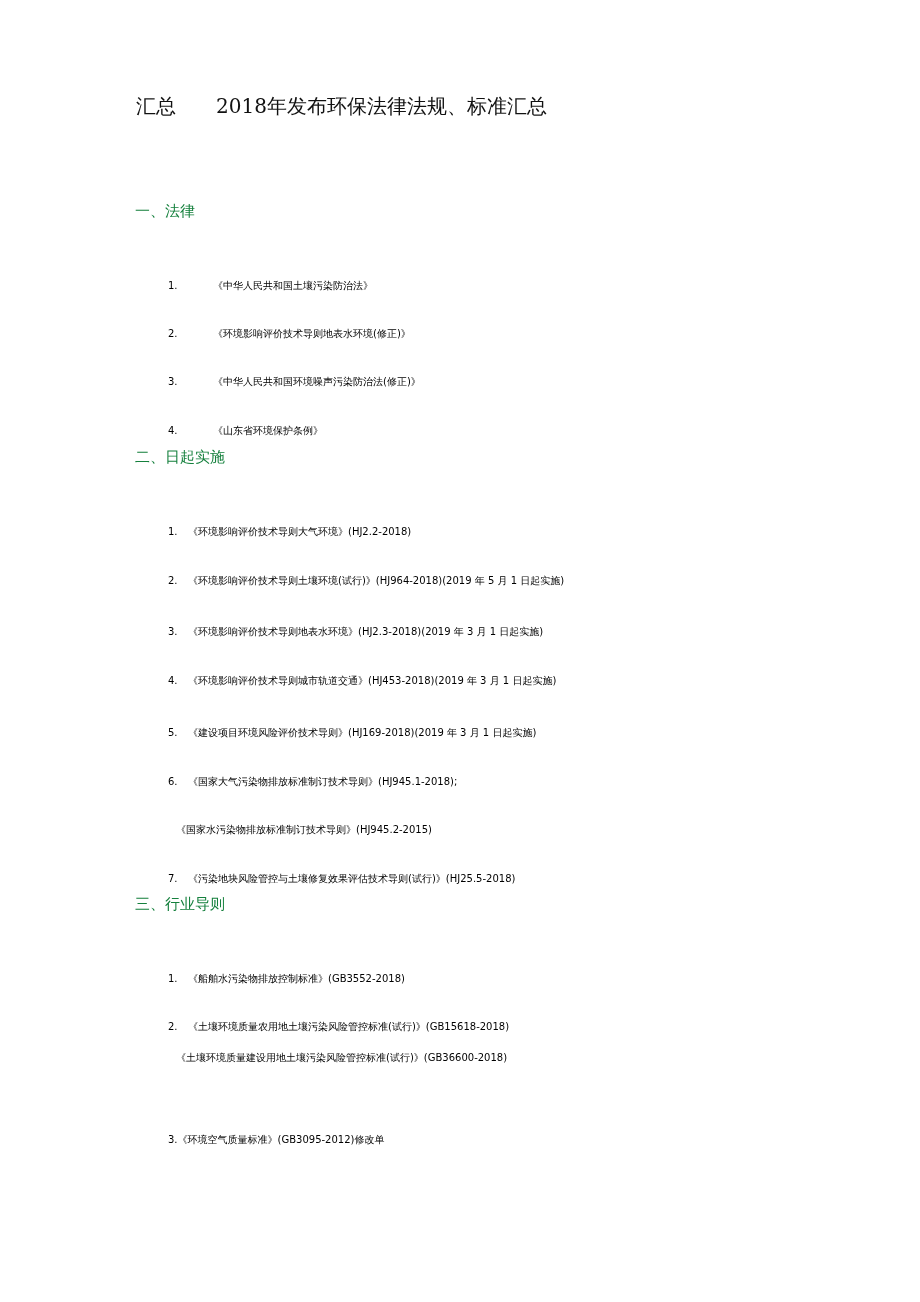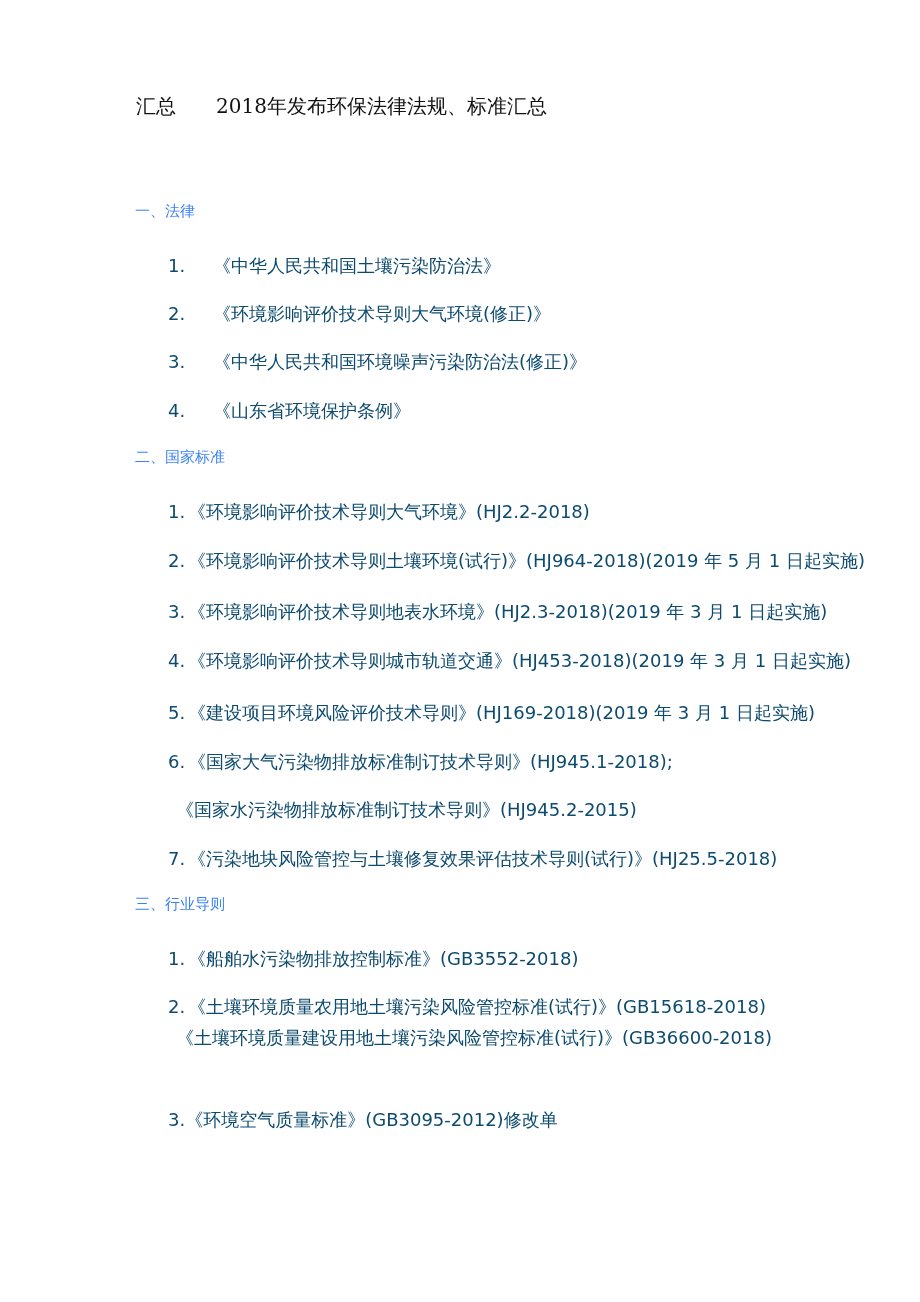--- a/index.html
+++ b/index.html
@@ -1,40 +1,40 @@
 <!DOCTYPE html>
 <html><head>
 <meta charset="utf-8">
 <style>
   html, body { margin:0; padding:0; background:#ffffff; }
   body { width:920px; height:1302px; position:relative; overflow:hidden;
          font-family:"DejaVu Sans","Liberation Sans",sans-serif; color:#222; }
   .title { position:absolute; left:136px; top:93px; font-family:"DejaVu Serif","Liberation Serif",serif;
            font-size:20px; color:#111; white-space:nowrap; }
   .title .gap { display:inline-block; width:40px; }
-  .sec { position:absolute; left:135px; font-size:15px; color:#3b82f6; white-space:nowrap; }
-  .item { position:absolute; font-size:18px; color:#0c4a6e; white-space:nowrap; }
+  .sec { position:absolute; left:135px; font-size:15px; color:#15803d; white-space:nowrap; }
+  .item { position:absolute; font-size:10px; color:#000000; white-space:nowrap;margin-top:25px; }
   .num { display:inline-block; }
   .law .num { width:45px; }
   .guide .num { width:20px; }
 </style>
 </head>
 <body>
 
 <div class="title">
   <span>汇总</span><span class="gap"></span><span>2018年发布环保法律法规、标准汇总</span>
 </div>
 
 <div class="sec" style="top:202px">一、法律</div>
 <div class="item law" style="left:168px;top:254px"><span class="num">1.</span><span>《中华人民共和国土壤污染防治法》</span></div>
-<div class="item law" style="left:168px;top:302px"><span class="num">2.</span><span>《环境影响评价技术导则大气环境(修正)》</span></div>
+<div class="item law" style="left:168px;top:302px"><span class="num">2.</span><span>《环境影响评价技术导则地表水环境(修正)》</span></div>
 <div class="item law" style="left:168px;top:350px"><span class="num">3.</span><span>《中华人民共和国环境噪声污染防治法(修正)》</span></div>
 <div class="item law" style="left:168px;top:399px"><span class="num">4.</span><span>《山东省环境保护条例》</span></div>
 
-<div class="sec" style="top:448px">二、国家标准</div>
+<div class="sec" style="top:448px">二、日起实施</div>
 <div class="item guide" style="left:168px;top:500px"><span class="num">1.</span><span>《环境影响评价技术导则大气环境》(HJ2.2-2018)</span></div>
 <div class="item guide" style="left:168px;top:549px"><span class="num">2.</span><span>《环境影响评价技术导则土壤环境(试行)》(HJ964-2018)(2019 年 5 月 1 日起实施)</span></div>
 <div class="item guide" style="left:168px;top:600px"><span class="num">3.</span><span>《环境影响评价技术导则地表水环境》(HJ2.3-2018)(2019 年 3 月 1 日起实施)</span></div>
 <div class="item guide" style="left:168px;top:649px"><span class="num">4.</span><span>《环境影响评价技术导则城市轨道交通》(HJ453-2018)(2019 年 3 月 1 日起实施)</span></div>
 <div class="item guide" style="left:168px;top:701px"><span class="num">5.</span><span>《建设项目环境风险评价技术导则》(HJ169-2018)(2019 年 3 月 1 日起实施)</span></div>
 <div class="item guide" style="left:168px;top:750px"><span class="num">6.</span><span>《国家大气污染物排放标准制订技术导则》(HJ945.1-2018);</span></div>
 <div class="item" style="left:176px;top:798px"><span>《国家水污染物排放标准制订技术导则》(HJ945.2-2015)</span></div>
 <div class="item guide" style="left:168px;top:847px"><span class="num">7.</span><span>《污染地块风险管控与土壤修复效果评估技术导则(试行)》(HJ25.5-2018)</span></div>
 
 <div class="sec" style="top:895px">三、行业导则</div>

